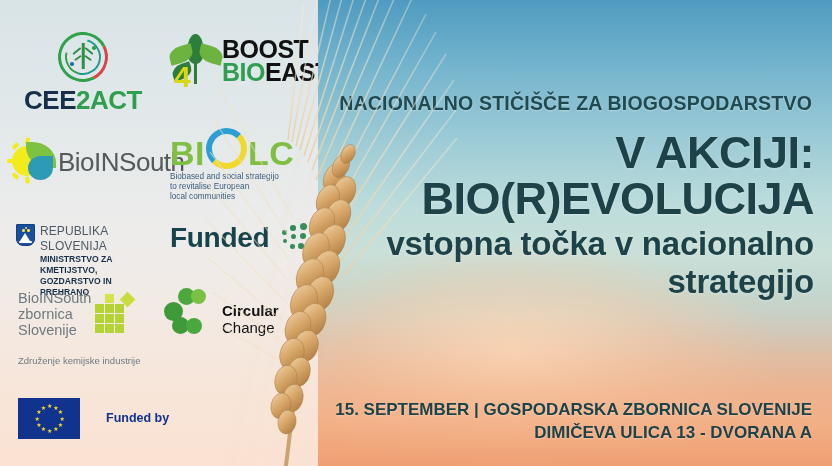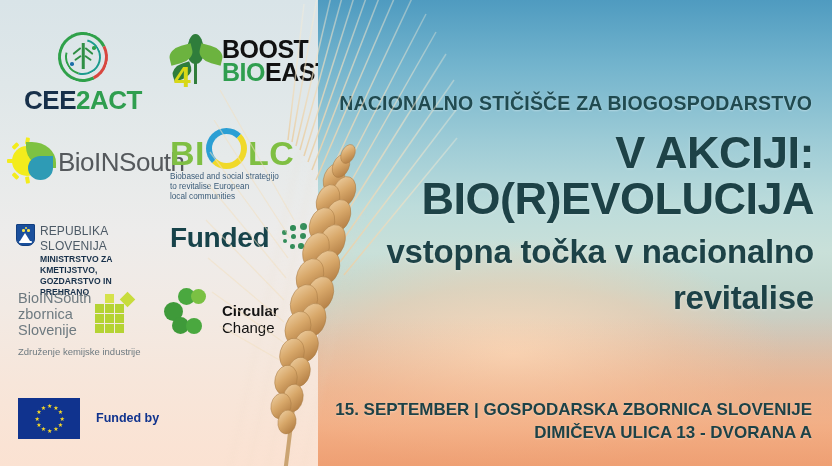--- a/index.html
+++ b/index.html
@@ -143,31 +143,31 @@
   .anteja-t{font-size:28px;font-weight:bold;color:#17434a;letter-spacing:-.3px;}
   .anteja-dots{position:relative;width:34px;height:32px;}
   .adot{position:absolute;border-radius:50%;background:#2e8b57;}
 
   
   .gzs{display:flex;align-items:center;gap:4px;}
   .gzs-t{font-size:14.5px;color:#6e7a80;line-height:1.12;}
   .gzs-grid{position:relative;width:40px;height:40px;flex:0 0 40px;}
   .sq{position:absolute;width:8.5px;height:8.5px;background:#b5d334;}
   .dia{position:absolute;width:11px;height:11px;background:#c8dc3c;transform:rotate(45deg);}
-  .gzs-sub{font-size:9.5px;color:#6e7a80;margin-top:7px;}
+  .gzs-sub{font-size:9.5px;color:#6e7a80;margin-top:16px;}
 
   
   .cc{display:flex;align-items:flex-end;gap:8px;}
   .cc-mark{position:relative;width:50px;height:48px;flex:0 0 50px;}
   .ccc{position:absolute;border-radius:50%;}
   .cc-t{font-size:15px;color:#111;}
   .cc-b{font-weight:bold;}
 
   
-  .eu{display:flex;align-items:center;gap:16px;}
+  .eu{display:flex;align-items:center;gap:26px;}
   .eu-flag{
     position:relative;width:62px;height:41px;background:#10338e;flex:0 0 62px;
   }
   .eu-star{
     position:absolute;width:4px;height:4px;color:#f6d928;font-size:6px;line-height:4px;
     text-align:center;
   }
   .eu-t{font-size:12.5px;font-weight:bold;color:#10338e;line-height:1.2;}
 
   
@@ -175,21 +175,21 @@
     position:absolute;right:20px;top:92px;width:480px;text-align:right;
     font-size:19.5px;font-weight:bold;color:#204a50;letter-spacing:.2px;
     text-shadow:0 1px 2px rgba(255,255,255,.35);
   }
   .headline{
     position:absolute;right:18px;top:130px;width:490px;text-align:right;
     color:#1d4247;line-height:1.03;
     text-shadow:0 1px 3px rgba(255,255,255,.3);
   }
   .h-big{font-size:45px;font-weight:bold;letter-spacing:-.5px;display:block;}
-  .h-small{font-size:33px;font-weight:bold;letter-spacing:-.2px;display:block;margin-top:12px;}
+  .h-small{font-size:33px;font-weight:bold;letter-spacing:-.2px;display:block;margin-top:4px;}
   .footer{
     position:absolute;right:20px;bottom:22px;width:490px;text-align:right;
     color:#1d4247;font-weight:bold;font-size:17px;line-height:1.32;
     text-shadow:0 1px 2px rgba(255,255,255,.3);
   }
 </style>
 </head>
 <body>
 
 <div class="poster">
@@ -338,21 +338,21 @@
   <div class="right-panel">
     <div class="sky-haze"></div>
     <div class="sky-haze2"></div>
 
     <div class="kicker">NACIONALNO STIČIŠČE ZA BIOGOSPODARSTVO</div>
 
     <div class="headline">
       <span class="h-big">V AKCIJI:</span>
       <span class="h-big">BIO(R)EVOLUCIJA</span>
       <span class="h-small">vstopna točka v nacionalno</span>
-      <span class="h-small">revitalise</span>
+      <span class="h-small">strategijo</span>
     </div>
 
     <div class="footer">
       <div>15. SEPTEMBER | GOSPODARSKA ZBORNICA SLOVENIJE</div>
       <div>DIMIČEVA ULICA 13 - DVORANA A</div>
     </div>
   </div>
 
   <svg class="wheat-wrap blur" viewBox="0 0 260 540">
     <g stroke="#e8d7c2" stroke-width="1.4" fill="none" opacity=".7">

